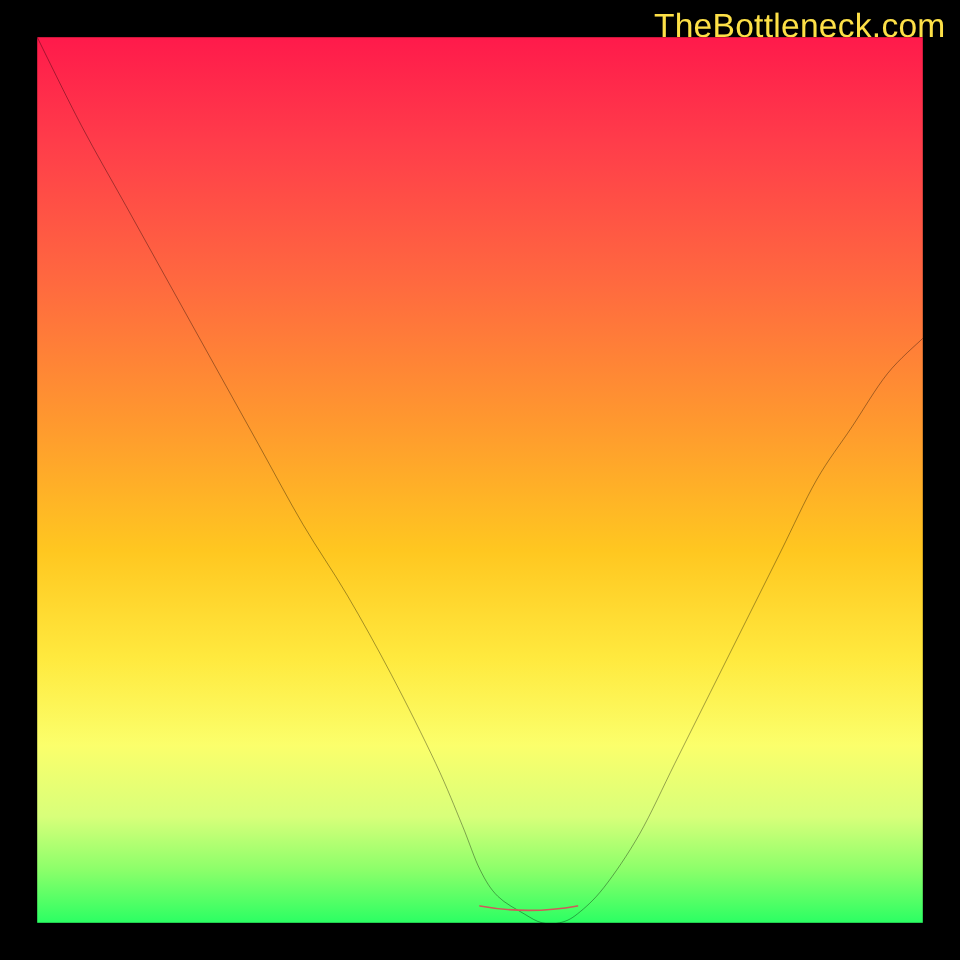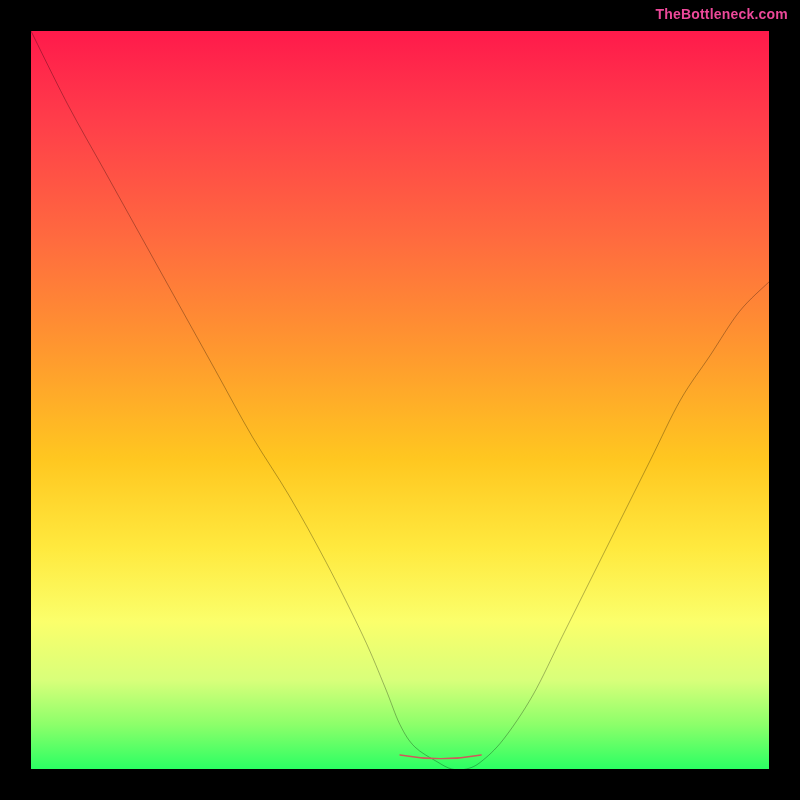--- a/index.html
+++ b/index.html
@@ -14,23 +14,23 @@
   .frame {
     position: relative;
     width: 800px;
     height: 800px;
     background: #000;
   }
   .watermark {
     position: absolute;
     top: 6px;
     right: 12px;
-    color: #ec4899;
-    font-size: 14px;
-    font-weight: 700;
+    color: #fde047;
+    font-size: 28px;
+    font-weight: 400;
     letter-spacing: 0.2px;
     user-select: none;
   }
   .chart-bg {
     position: absolute;
     left: 31px;
     top: 31px;
     width: 738px;
     height: 738px;
     background: linear-gradient(

